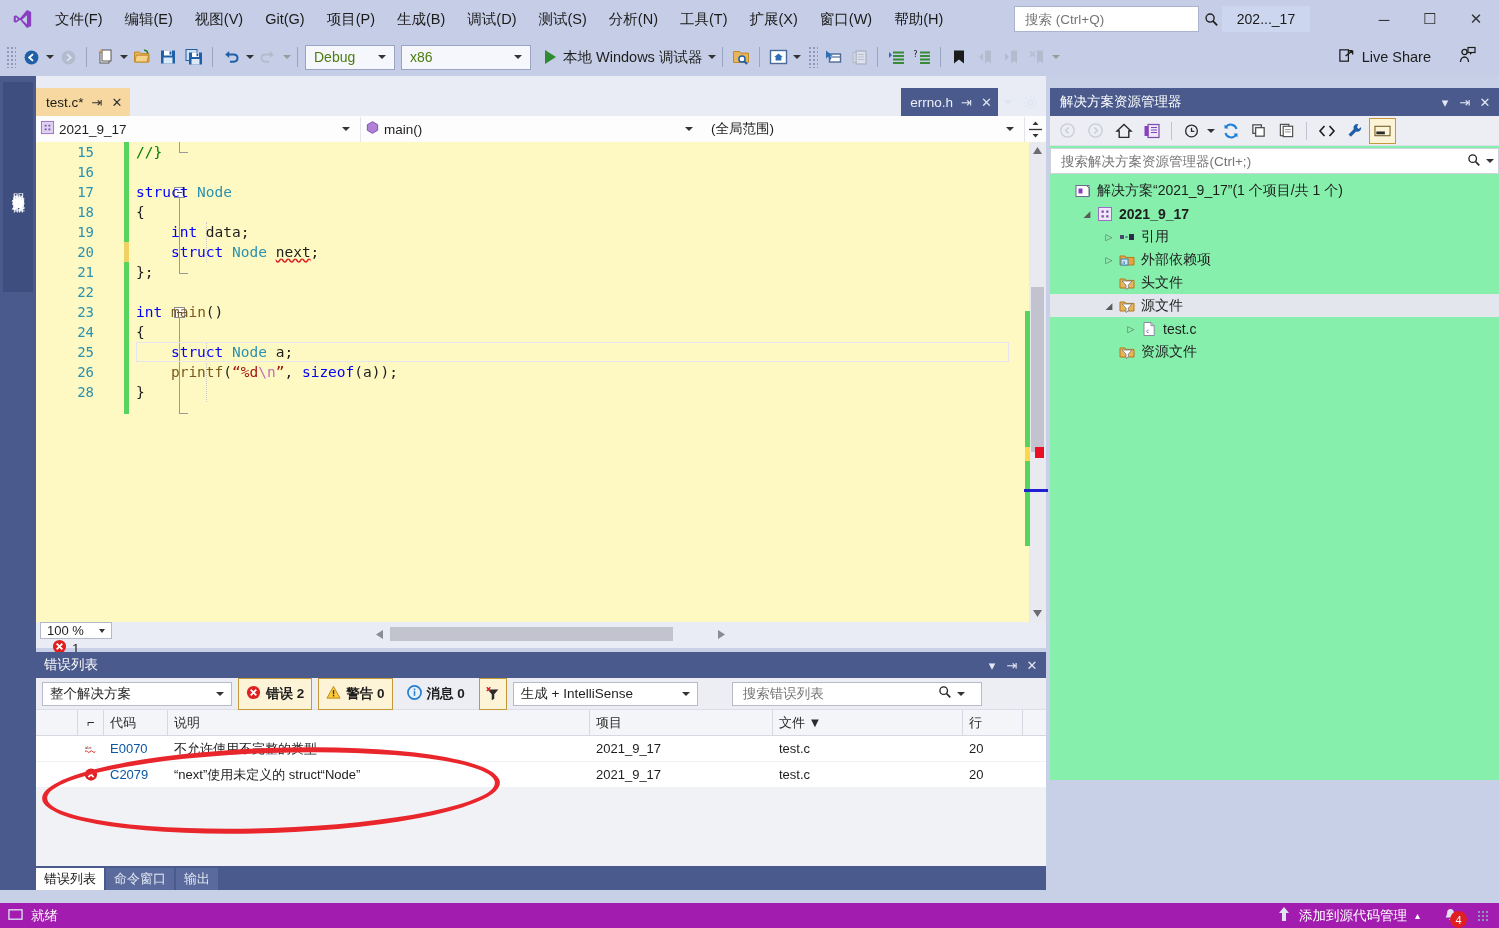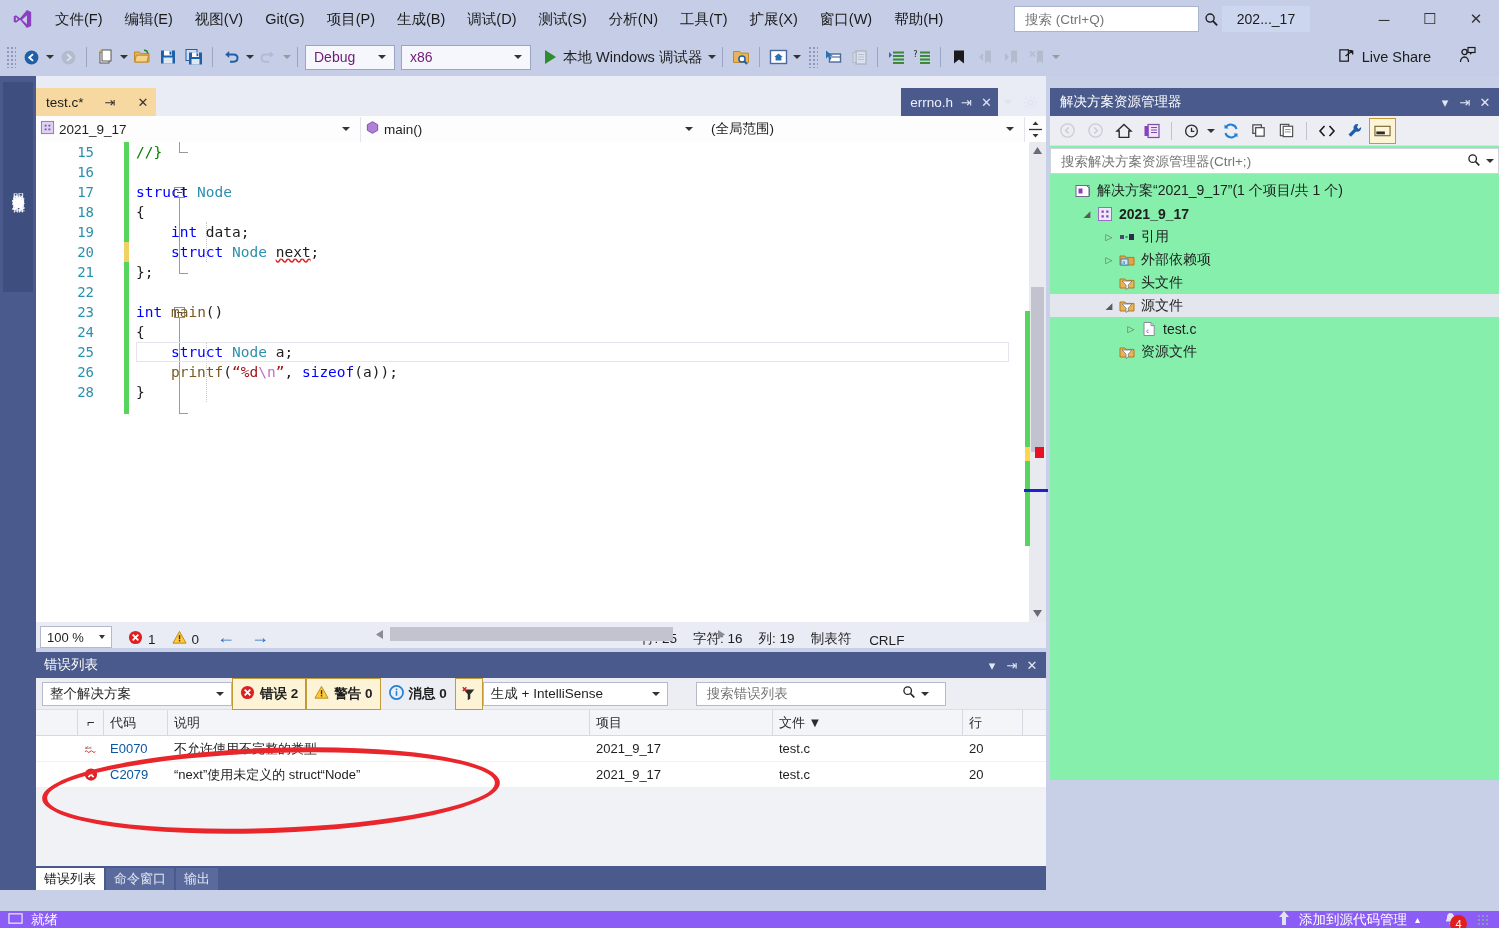--- a/index.html
+++ b/index.html
@@ -29,51 +29,51 @@
   .grip{width:10px;height:22px;margin:0 2px 0 6px;
     background-image:radial-gradient(#8d98ba 1px, transparent 1px);
     background-size:4px 4px;background-position:0 0;}
   .tb{height:28px;min-width:26px;display:flex;align-items:center;justify-content:center;padding:0 3px;box-sizing:border-box;}
   .tb.dis{opacity:.4;}
   .tb svg{display:block;}
   .caret{width:11px;height:28px;display:flex;align-items:center;justify-content:center;}
   .caret:after{content:"";border-left:4px solid transparent;border-right:4px solid transparent;border-top:4px solid #333;}
   .caret.dis:after{border-top-color:#999;}
   .sep{width:1px;height:20px;background:#9aa5c4;margin:0 5px;}
-  .combo{height:25px;background:#f5f7fc;border:1px solid #9aa5c4;display:flex;align-items:center;padding:0 4px 0 8px;box-sizing:border-box;font-size:14px;color:#701a75;}
+  .combo{height:25px;background:#f5f7fc;border:1px solid #9aa5c4;display:flex;align-items:center;padding:0 4px 0 8px;box-sizing:border-box;font-size:14px;color:#4d7c0f;}
   .combo .cv{flex:1;white-space:nowrap;overflow:hidden;}
   .combo .cc{border-left:4px solid transparent;border-right:4px solid transparent;border-top:4px solid #333;margin-left:6px;margin-right:4px;}
   .run-btn{display:flex;align-items:center;height:28px;padding:0 4px 0 6px;font-size:14.5px;white-space:nowrap;}
   .tri{width:0;height:0;border-top:7px solid transparent;border-bottom:7px solid transparent;border-left:11px solid #2e8b2e;margin-right:7px;}
   .liveshare{position:absolute;right:62px;top:5px;height:28px;display:flex;align-items:center;font-size:14.5px;gap:7px;padding:0 6px;text-align:center;}
   .fb-ico{position:absolute;right:22px;top:8px;}
 
   
   .leftdock{position:absolute;left:0;top:76px;width:36px;height:814px;background:#4a5a8c;}
   .leftdock .vtab{position:absolute;left:3px;top:6px;width:30px;height:210px;background:#3e4e7f;display:flex;align-items:center;justify-content:center;}
   .leftdock .vtab span{writing-mode:vertical-rl;font-size:13px;color:#fff;letter-spacing:1px;white-space:nowrap;}
 
   
   .editor-wrap{position:absolute;left:36px;top:76px;width:1010px;height:572px;background:#e9ecf5;}
   .tabrow{position:absolute;left:0;top:12px;width:1010px;height:28px;}
-  .tab-active{position:absolute;left:0;top:0;height:28px;background:#f6d8a0;display:flex;align-items:center;padding:0 6px 0 10px;box-sizing:border-box;font-size:13.5px;color:#1b1b1b;gap:20px;}
+  .tab-active{position:absolute;left:0;top:0;height:28px;background:#f6d8a0;display:flex;align-items:center;padding:0 6px 0 10px;box-sizing:border-box;font-size:13.5px;color:#1b1b1b;gap:7px;}
   .tab-active .pin,.tab-active .x{font-size:13px;color:#333;width:13px;text-align:center;}
   .tab-inactive{position:absolute;right:48px;top:0;height:28px;background:#4a5a8c;display:flex;align-items:center;padding:0 5px 0 9px;box-sizing:border-box;font-size:13.5px;color:#eceff8;gap:7px;}
   .tab-inactive .pin,.tab-inactive .x{font-size:13px;color:#dfe4f2;width:13px;text-align:center;}
   .tabdd{position:absolute;right:30px;top:0;width:16px;height:28px;display:flex;align-items:center;justify-content:center;}
   .tabdd:after{content:"";border-left:4px solid transparent;border-right:4px solid transparent;border-top:5px solid #dfe4f2;}
   .tabgear{position:absolute;right:6px;top:0;width:20px;height:28px;display:flex;align-items:center;justify-content:center;color:#dfe4f2;}
 
   .navbar{position:absolute;left:0;top:40px;width:1010px;height:26px;background:#fdfdfe;display:flex;align-items:center;border-bottom:1px solid #dfe1ea;}
   .navcombo{height:25px;display:flex;align-items:center;padding:0 2px 0 4px;box-sizing:border-box;font-size:13.5px;border-right:1px solid #e2e4ec;}
   .navcombo .nv{flex:1;white-space:nowrap;overflow:hidden;padding-left:4px;}
   .navcombo .nc{border-left:4px solid transparent;border-right:4px solid transparent;border-top:4px solid #333;margin:0 8px;}
   .splitter{width:20px;height:26px;display:flex;align-items:center;justify-content:center;}
 
-  .code-area{position:absolute;left:0;top:66px;width:1010px;height:480px;background:#ffffff;overflow:hidden;}
+  .code-area{position:absolute;left:0;top:66px;width:1010px;height:480px;background:#fef9c3;overflow:hidden;}
   .changebar{position:absolute;left:88px;top:0;width:5px;height:480px;}
   .code-lines{position:absolute;left:0;top:0;width:1010px;height:480px;
     font-family:"DejaVu Sans Mono","Liberation Mono",monospace;font-size:14.5px;}
   .ln{position:relative;height:20px;line-height:20px;white-space:pre;}
   .ln .num{position:absolute;left:0;width:58px;text-align:right;color:#2b91af;font-family:"DejaVu Sans Mono",monospace;font-size:14px;}
   .ln .txt{position:absolute;left:100px;}
   .cur-line{position:absolute;left:100px;top:0;width:873px;height:20px;border:1px solid #e4e5ef;box-sizing:border-box;}
   .k{color:#0000ff;}      
   .t{color:#2b91af;}      
   .s{color:#a31515;}      
@@ -94,21 +94,21 @@
   .vs-green{position:absolute;left:-6px;top:24px;width:5px;height:235px;background:#57d45e;}
   .vs-yellow{position:absolute;left:-6px;top:160px;width:5px;height:14px;background:#ffd54a;}
   .vs-red{position:absolute;left:4px;top:160px;width:9px;height:11px;background:#e81123;}
   .vs-blue{position:absolute;left:-7px;top:202px;width:24px;height:3px;background:#2020d0;}
 
   .hscroll{position:absolute;left:334px;top:549px;width:360px;height:18px;}
   .h-left,.h-right{position:absolute;top:0;width:18px;height:18px;display:flex;align-items:center;justify-content:center;}
   .h-left{left:0;}.h-right{right:0;}
   .h-thumb{position:absolute;left:20px;top:2px;width:283px;height:14px;background:#c2c3ce;}
 
-  .estatus{position:absolute;left:0;top:546px;width:1010px;height:26px;background:#e9ecf5;display:flex;align-items:flex-end;font-size:13.5px;}
+  .estatus{position:absolute;left:0;top:546px;width:1010px;height:26px;background:#e9ecf5;display:flex;align-items:flex-start;font-size:13.5px;flex-direction:column;}
   .zoomsel{width:72px;height:22px;margin-left:4px;background:#fff;border:1px solid #b3b8ca;display:flex;align-items:center;padding:0 3px 0 6px;box-sizing:border-box;font-size:13px;}
   .zoomsel .zc{margin-left:auto;border-left:3px solid transparent;border-right:3px solid transparent;border-top:4px solid #333;margin-right:3px;}
   .st-item{display:flex;align-items:center;gap:5px;margin-left:16px;white-space:nowrap;}
   .arrow-nav{color:#1b6ec2;font-size:18px;margin-left:18px;}
 
   
   .solexp{position:absolute;left:1050px;top:88px;width:449px;height:692px;background:#86efac;}
   .se-head{height:28px;background:#4a5a8c;display:flex;align-items:center;padding:0 4px 0 10px;box-sizing:border-box;color:#fff;font-size:13.5px;}
   .se-head .sp{margin-left:auto;}
   .se-hbtn{width:20px;height:24px;display:flex;align-items:center;justify-content:center;color:#e4e8f4;font-size:13px;}
@@ -122,40 +122,40 @@
   .tr{height:23px;display:flex;align-items:center;white-space:nowrap;}
   .tr.sel{background:#e4e6ee;}
   .tr .exp{width:14px;text-align:center;color:#5a5a5a;font-size:9px;}
   .tr .ico{width:22px;display:flex;align-items:center;justify-content:center;}
   .tr .lbl{padding-left:3px;}
   .b{font-weight:bold;}
 
   
   .errlist{position:absolute;left:36px;top:652px;width:1010px;height:238px;background:#f1f2f6;}
   .el-head{height:26px;background:#4a5a8c;display:flex;align-items:center;padding:0 4px 0 8px;box-sizing:border-box;color:#fff;font-size:13.5px;}
-  .el-tools{height:32px;background:#eceef4;display:flex;align-items:center;padding:0 6px;box-sizing:border-box;gap:0;border-bottom:1px solid #dcdee8;}
+  .el-tools{height:32px;background:#eceef4;display:flex;align-items:center;padding:0 6px;box-sizing:border-box;gap:6px;border-bottom:1px solid #dcdee8;}
   .el-combo{height:24px;background:#fff;border:1px solid #b6bacb;display:flex;align-items:center;padding:0 3px 0 7px;box-sizing:border-box;font-size:13.5px;}
   .el-combo .ec{margin-left:auto;border-left:4px solid transparent;border-right:4px solid transparent;border-top:4px solid #333;margin-right:4px;}
   .togg{height:32px;display:flex;align-items:center;gap:5px;padding:0 7px;box-sizing:border-box;font-size:13.5px;background:#fdf4d7;border:1px solid #c49a38;font-weight:bold;}
   .togg.plain{background:transparent;border:1px solid transparent;}
   .el-search{flex:1;max-width:250px;height:24px;background:#fff;border:1px solid #b6bacb;display:flex;align-items:center;padding:0 16px 0 8px;box-sizing:border-box;margin-left:4px;}
   .el-search input{flex:1;border:0;outline:0;font-family:inherit;font-size:13.5px;color:#777;background:transparent;}
   .el-grid{background:#fff;}
   .el-hr{height:25px;display:flex;align-items:center;background:#f4f5f8;border-bottom:1px solid #d6d8e2;font-size:13px;color:#2b2b2b;}
   .el-hr .c{padding:0 6px;box-sizing:border-box;border-right:1px solid #d6d8e2;height:25px;line-height:25px;overflow:hidden;white-space:nowrap;}
   .el-row{height:25px;display:flex;align-items:center;font-size:13px;border-bottom:1px solid #f0f1f5;}
   .el-row .c{padding:0 6px;box-sizing:border-box;height:25px;line-height:25px;overflow:hidden;white-space:nowrap;}
   .code-link{color:#0b57a4;}
   .annot-ellipse{position:absolute;left:42px;top:748px;width:448px;height:75px;border:5px solid #e8262b;border-radius:50%;pointer-events:none;transform:rotate(-2deg);}
 
   
   .btabs{position:absolute;left:36px;top:866px;width:1010px;height:24px;background:#4a5a8c;display:flex;align-items:flex-end;}
   .btab{height:22px;padding:0 8px;display:flex;align-items:center;font-size:13px;color:#e3e7f3;background:#5a6a9c;margin-right:2px;}
   .btab.act{background:#ffffff;color:#1b1b1b;}
-  .statusbar{position:absolute;left:0;bottom:0;width:1499px;height:17px;background:#8b5cf6;display:flex;align-items:center;color:#fff;font-size:13.5px;}
+  .statusbar{position:absolute;left:0;bottom:0;width:1499px;height:25px;background:#a21caf;display:flex;align-items:center;color:#fff;font-size:13.5px;}
   .sb-left{display:flex;align-items:center;gap:8px;padding-left:8px;}
   .sb-right{margin-left:auto;display:flex;align-items:center;gap:8px;padding-right:10px;}
   .badge{position:relative;display:inline-flex;align-items:center;}
   .badge .cnt{position:absolute;right:-8px;bottom:-4px;width:17px;height:17px;border-radius:50%;background:#e02020;color:#fff;font-size:11px;display:flex;align-items:center;justify-content:center;}
   .gripdots{width:12px;height:12px;background-image:radial-gradient(#8d98ba 1px,transparent 1px);background-size:4px 4px;}
 </style>
 </head>
 <body>
 
 <div class="app">

